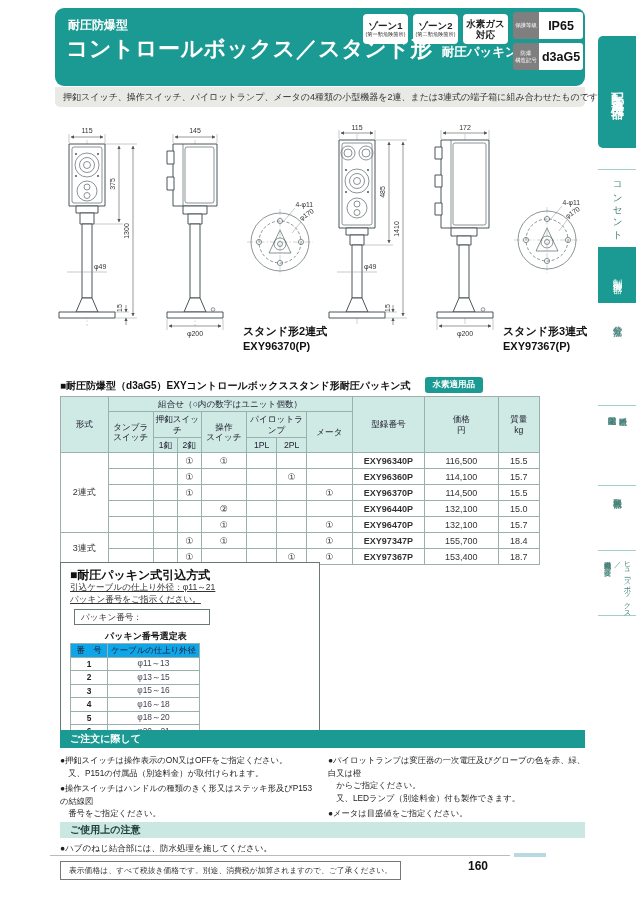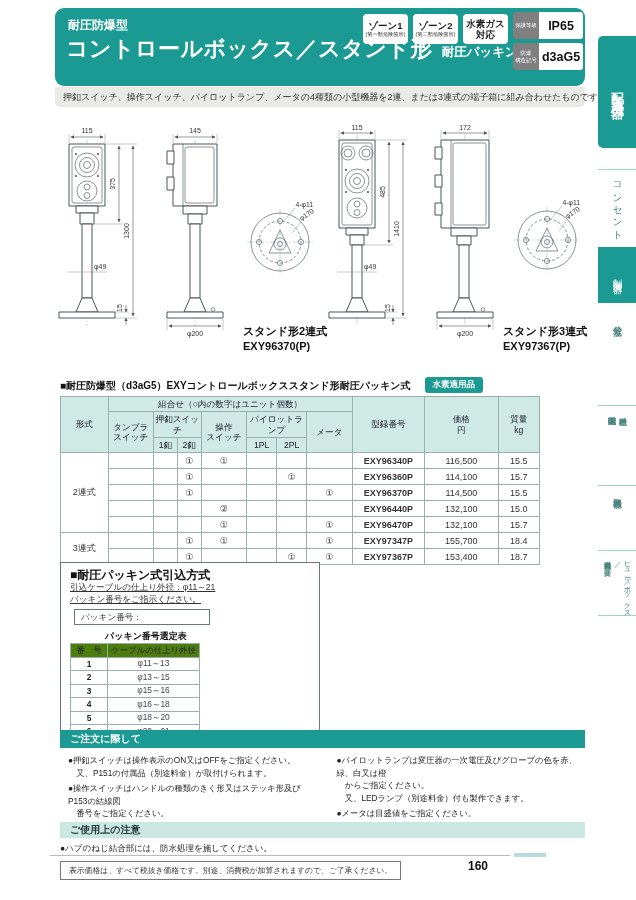--- a/index.html
+++ b/index.html
@@ -78,31 +78,31 @@
   
   .packing-box{position:absolute;left:60px;top:562px;width:260px;border:1.3px solid #6b7878;
                padding:6px 9px 8px 9px;box-sizing:border-box;background:#fff;}
   .pk-title{font-size:12px;font-weight:bold;color:#111;line-height:13px;}
   .pk-line{font-size:8.6px;color:#333;text-decoration:underline;line-height:11.5px;}
   .pk-field{border:1px solid #6b7878;width:128px;height:14px;line-height:14px;
             font-size:8.6px;color:#333;padding-left:6px;margin:4px 0 5px 4px;}
   .pk-table-title{font-size:9px;font-weight:bold;color:#111;line-height:12px;margin-bottom:1px;margin-left:35px;}
   table.pk{border-collapse:collapse;width:130px;border:1px solid #8aa09d;}
   table.pk th,table.pk td{border:1px solid #9ab0ad;font-size:8.4px;text-align:center;height:12.5px;padding:0;}
-  table.pk th{background:#4d7c0f;font-weight:normal;color:#223;}
+  table.pk th{background:#0ea5e9;font-weight:normal;color:#223;}
   table.pk td.no{font-weight:bold;color:#222;width:36px;}
   table.pk td.dia{color:#445;}
 
   
   .notes-bar{position:absolute;left:60px;width:525px;height:18px;font-weight:bold;
              font-size:10px;line-height:18px;padding-left:10px;box-sizing:border-box;}
   .notes-bar.teal{top:730px;background:#1a9a92;color:#fff;}
   .notes-bar.light{top:822px;background:#cbe7e2;color:#1d3a37;height:16px;line-height:16px;}
   .notes-cols{position:absolute;left:60px;top:754px;width:527px;display:flex;gap:10px;}
-  .ncol{width:258px;margin-left:8px;}
+  .ncol{width:258px;}
   .ncol p{margin:0 0 3px 0;font-size:8.3px;line-height:12.5px;color:#222;white-space:pre-line;}
   .usage-item{position:absolute;left:60px;top:843px;font-size:8.5px;color:#222;margin:0;}
 
   
   .footer-rule{position:absolute;left:50px;top:855px;width:460px;border-top:1px solid #b9bcbc;}
   .edge-tick{position:absolute;left:514px;top:853px;width:32px;height:4px;background:#b7dae0;}
   .footer-note{position:absolute;left:60px;top:861px;border:1px solid #777;
                font-size:7.8px;color:#333;padding:3px 8px;white-space:nowrap;}
   .page-num{position:absolute;left:468px;top:859px;font-size:12px;font-weight:bold;color:#111;}
 </style>

